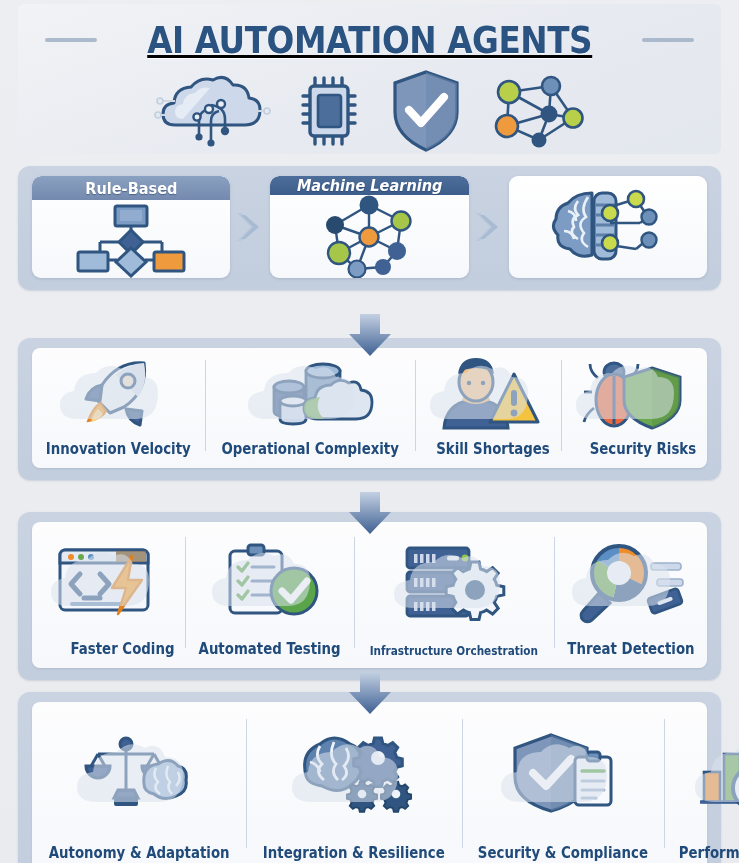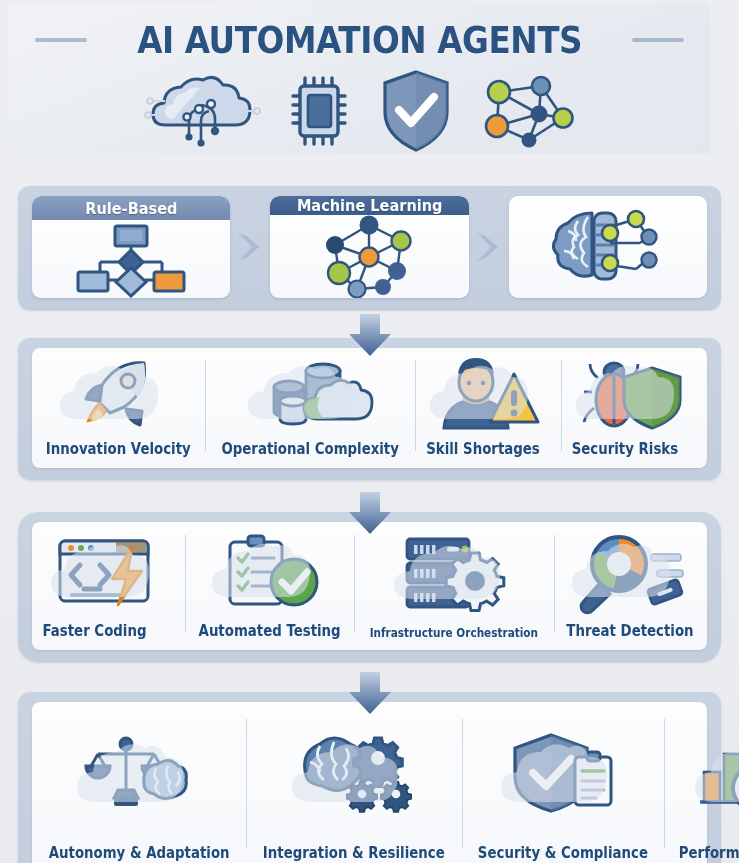--- a/index.html
+++ b/index.html
@@ -9,23 +9,24 @@
     font-family:"Liberation Sans",sans-serif;
     overflow:hidden;
   }
   .page{
     position:relative;width:739px;height:863px;
     background:linear-gradient(180deg,#eceef1 0%,#e9ebef 100%);
   }
 
   
   .header{
-    position:absolute;left:8px;top:4px;width:703px;height:150px;
+    position:absolute;left:18px;top:4px;width:703px;height:150px;
     background:linear-gradient(160deg,#f1f3f6 0%,#e7eaf0 55%,#e3e7ee 100%);
     border-radius:6px;
+    text-decoration:underline;
   }
   .title-row{
     display:flex;align-items:center;justify-content:center;
     gap:14px;padding-top:14px;
   }
   .title{
     font-family:"DejaVu Sans",sans-serif;
     font-weight:bold;
     font-size:38px;
     letter-spacing:-0.5px;
@@ -83,21 +84,21 @@
     flex:1;display:flex;align-items:center;justify-content:center;
     position:relative;
   }
   .chev{
     flex:0 0 40px;display:flex;align-items:center;justify-content:center;
   }
 
   
   .cell{
     flex:1 1 0;position:relative;
-    display:flex;flex-direction:column;align-items:flex-start;
+    display:flex;flex-direction:column;align-items:flex-end;
     justify-content:flex-end;
     padding:0 2px 10px 2px;
   }
   .cell + .cell::before{
     content:"";position:absolute;left:0;top:10%;bottom:14%;
     width:1px;background:#ccd6e4;
   }
   .icon-wrap{
     flex:1;display:flex;align-items:center;justify-content:center;
     position:relative;width:100%;
@@ -217,21 +218,21 @@
           <circle cx="62" cy="16" r="9" fill="#6d90b8" stroke="#2f5580" stroke-width="2.6"></circle>
           <circle cx="60" cy="44" r="8.5" fill="#2f5580"></circle>
           <circle cx="18" cy="56" r="11" fill="#ef9a3d" stroke="#2f5580" stroke-width="2.6"></circle>
           <circle cx="84" cy="48" r="9.5" fill="#b8cf4a" stroke="#2f5580" stroke-width="2.6"></circle>
           <circle cx="50" cy="70" r="7.5" fill="#2f5580"></circle>
         </svg>
       </span>
     </div>
   </div>
 
-  <div class="panel" style="top:166px;height:124px;margin-top:20px;">
+  <div class="panel" style="top:166px;height:124px;">
     <div class="stage-strip">
 
       <div class="stage-card">
         <div class="stage-head" style="background:linear-gradient(180deg,#8ba1c1 0%,#7389ae 100%);">
           <span>Rule-Based</span>
         </div>
         <div class="stage-body">
           <span>
             <svg width="122" height="78" viewBox="0 0 122 78">
               <g stroke="#2f5580" stroke-width="3" fill="none">
@@ -256,21 +257,21 @@
       <div class="chev">
         <span>
           <svg width="30" height="40" viewBox="0 0 30 40">
             <path d="M6 6 L22 20 L6 34 L2 34 L16 20 L2 6 Z" fill="#b9c8da"></path>
             <path d="M10 8 L24 20 L10 32 L6 32 L18 20 L6 8 Z" fill="#a8bbd2"></path>
           </svg>
         </span>
       </div>
 
       <div class="stage-card">
-        <div class="stage-head" style="background:linear-gradient(180deg,#4d6d9a 0%,#3d5d8b 100%);">
+        <div class="stage-head" style="background:linear-gradient(180deg,#4d6d9a 0%,#3d5d8b 100%);font-style:italic;">
           <span>Machine Learning</span>
         </div>
         <div class="stage-body">
           <span>
             <svg width="104" height="84" viewBox="0 0 104 84">
               <g stroke="#2f5580" stroke-width="2.4" fill="none">
                 <path d="M18 30 L52 10"></path>
                   <path d="M18 30 L52 42"></path>
                   <path d="M18 30 L22 58"></path>
                 <path d="M52 10 L84 26"></path>
@@ -468,21 +469,21 @@
       <defs>
         <linearGradient id="ag2" x1="0" y1="0" x2="0" y2="1">
           <stop offset="0" stop-color="#c3d0e2"></stop>
             <stop offset="1" stop-color="#3f6193"></stop>
         </linearGradient>
       </defs>
       <path d="M15 0 h20 v20 h11 L25 42 L4 20 h11 z" fill="url(#ag2)"></path>
     </svg>
   </div>
 
-  <div class="panel" style="top:512px;height:150px;border-radius:20px;">
+  <div class="panel" style="top:512px;height:168px;">
     <div class="inner">
 
       <div class="cell">
         <div class="icon-wrap">
           <span class="cloudbg">
             <svg width="128" height="64" viewBox="0 0 128 64">
                 <path d="M24 56 q-18 0 -18 -14 q0 -12 14 -14 q2 -18 22 -18 q12 -12 26 -4 q14 -6 20 8 q16 0 16 16 q0 26 -22 26 z" fill="#dbe2ed"></path>
               </svg>
           </span>
           <span>

